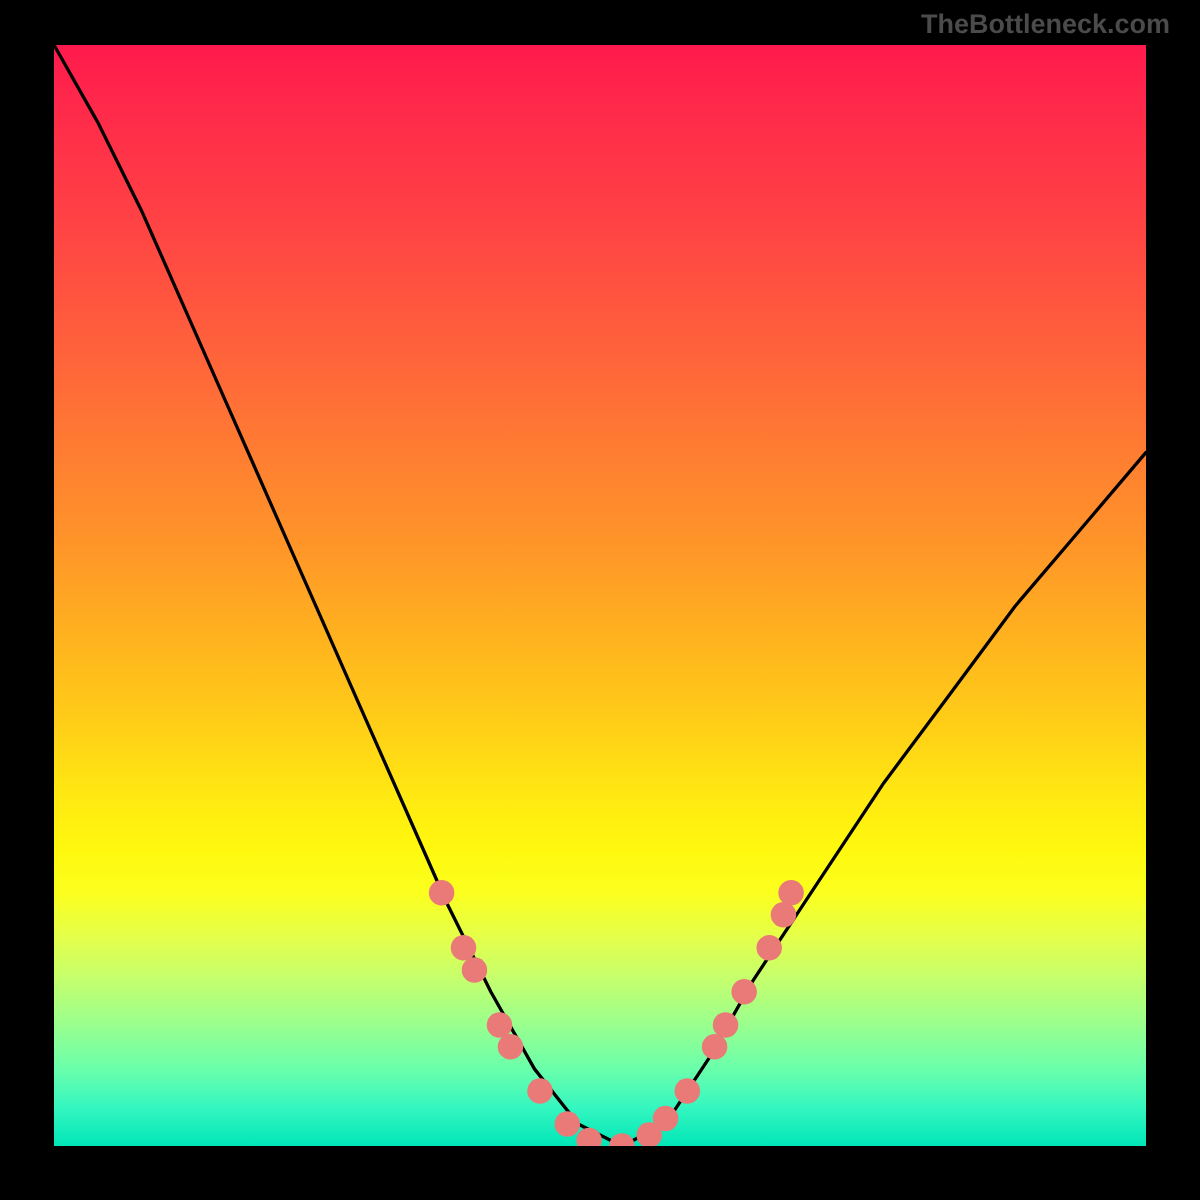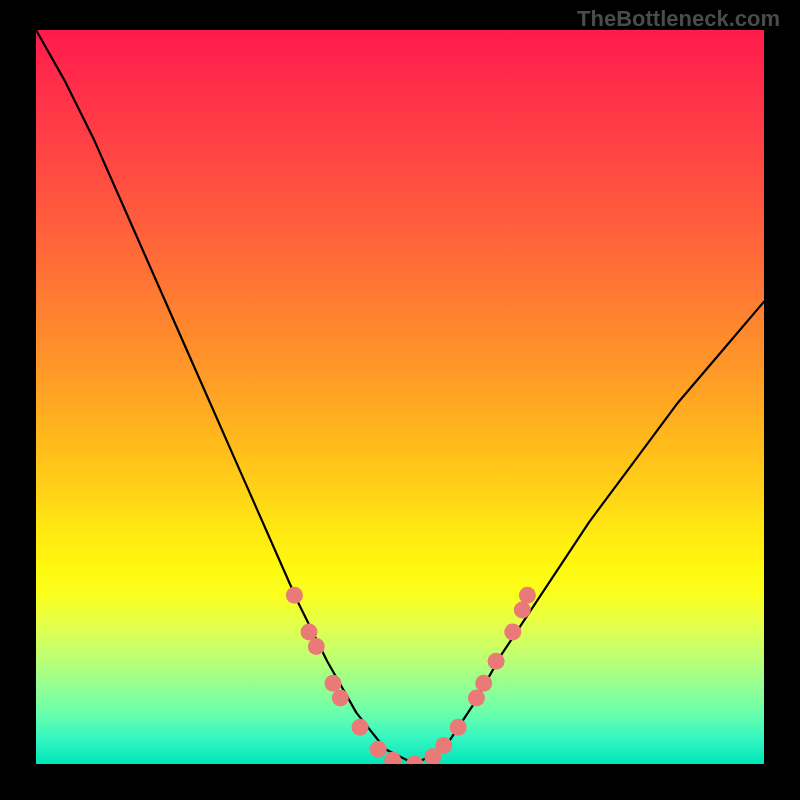--- a/index.html
+++ b/index.html
@@ -8,21 +8,21 @@
     position: relative;
     width: 800px;
     height: 800px;
     background: #000;
   }
   .watermark {
     position: absolute;
     top: 6px;
     right: 20px;
     font-family: Arial, sans-serif;
-    font-size: 22px;
+    font-size: 18px;
     font-weight: bold;
     color: #4b4b4b;
     letter-spacing: 0px;
     z-index: 10;
   }
   .plot-area {
     position: absolute;
     left: 36px;
     top: 30px;
     width: 728px;

